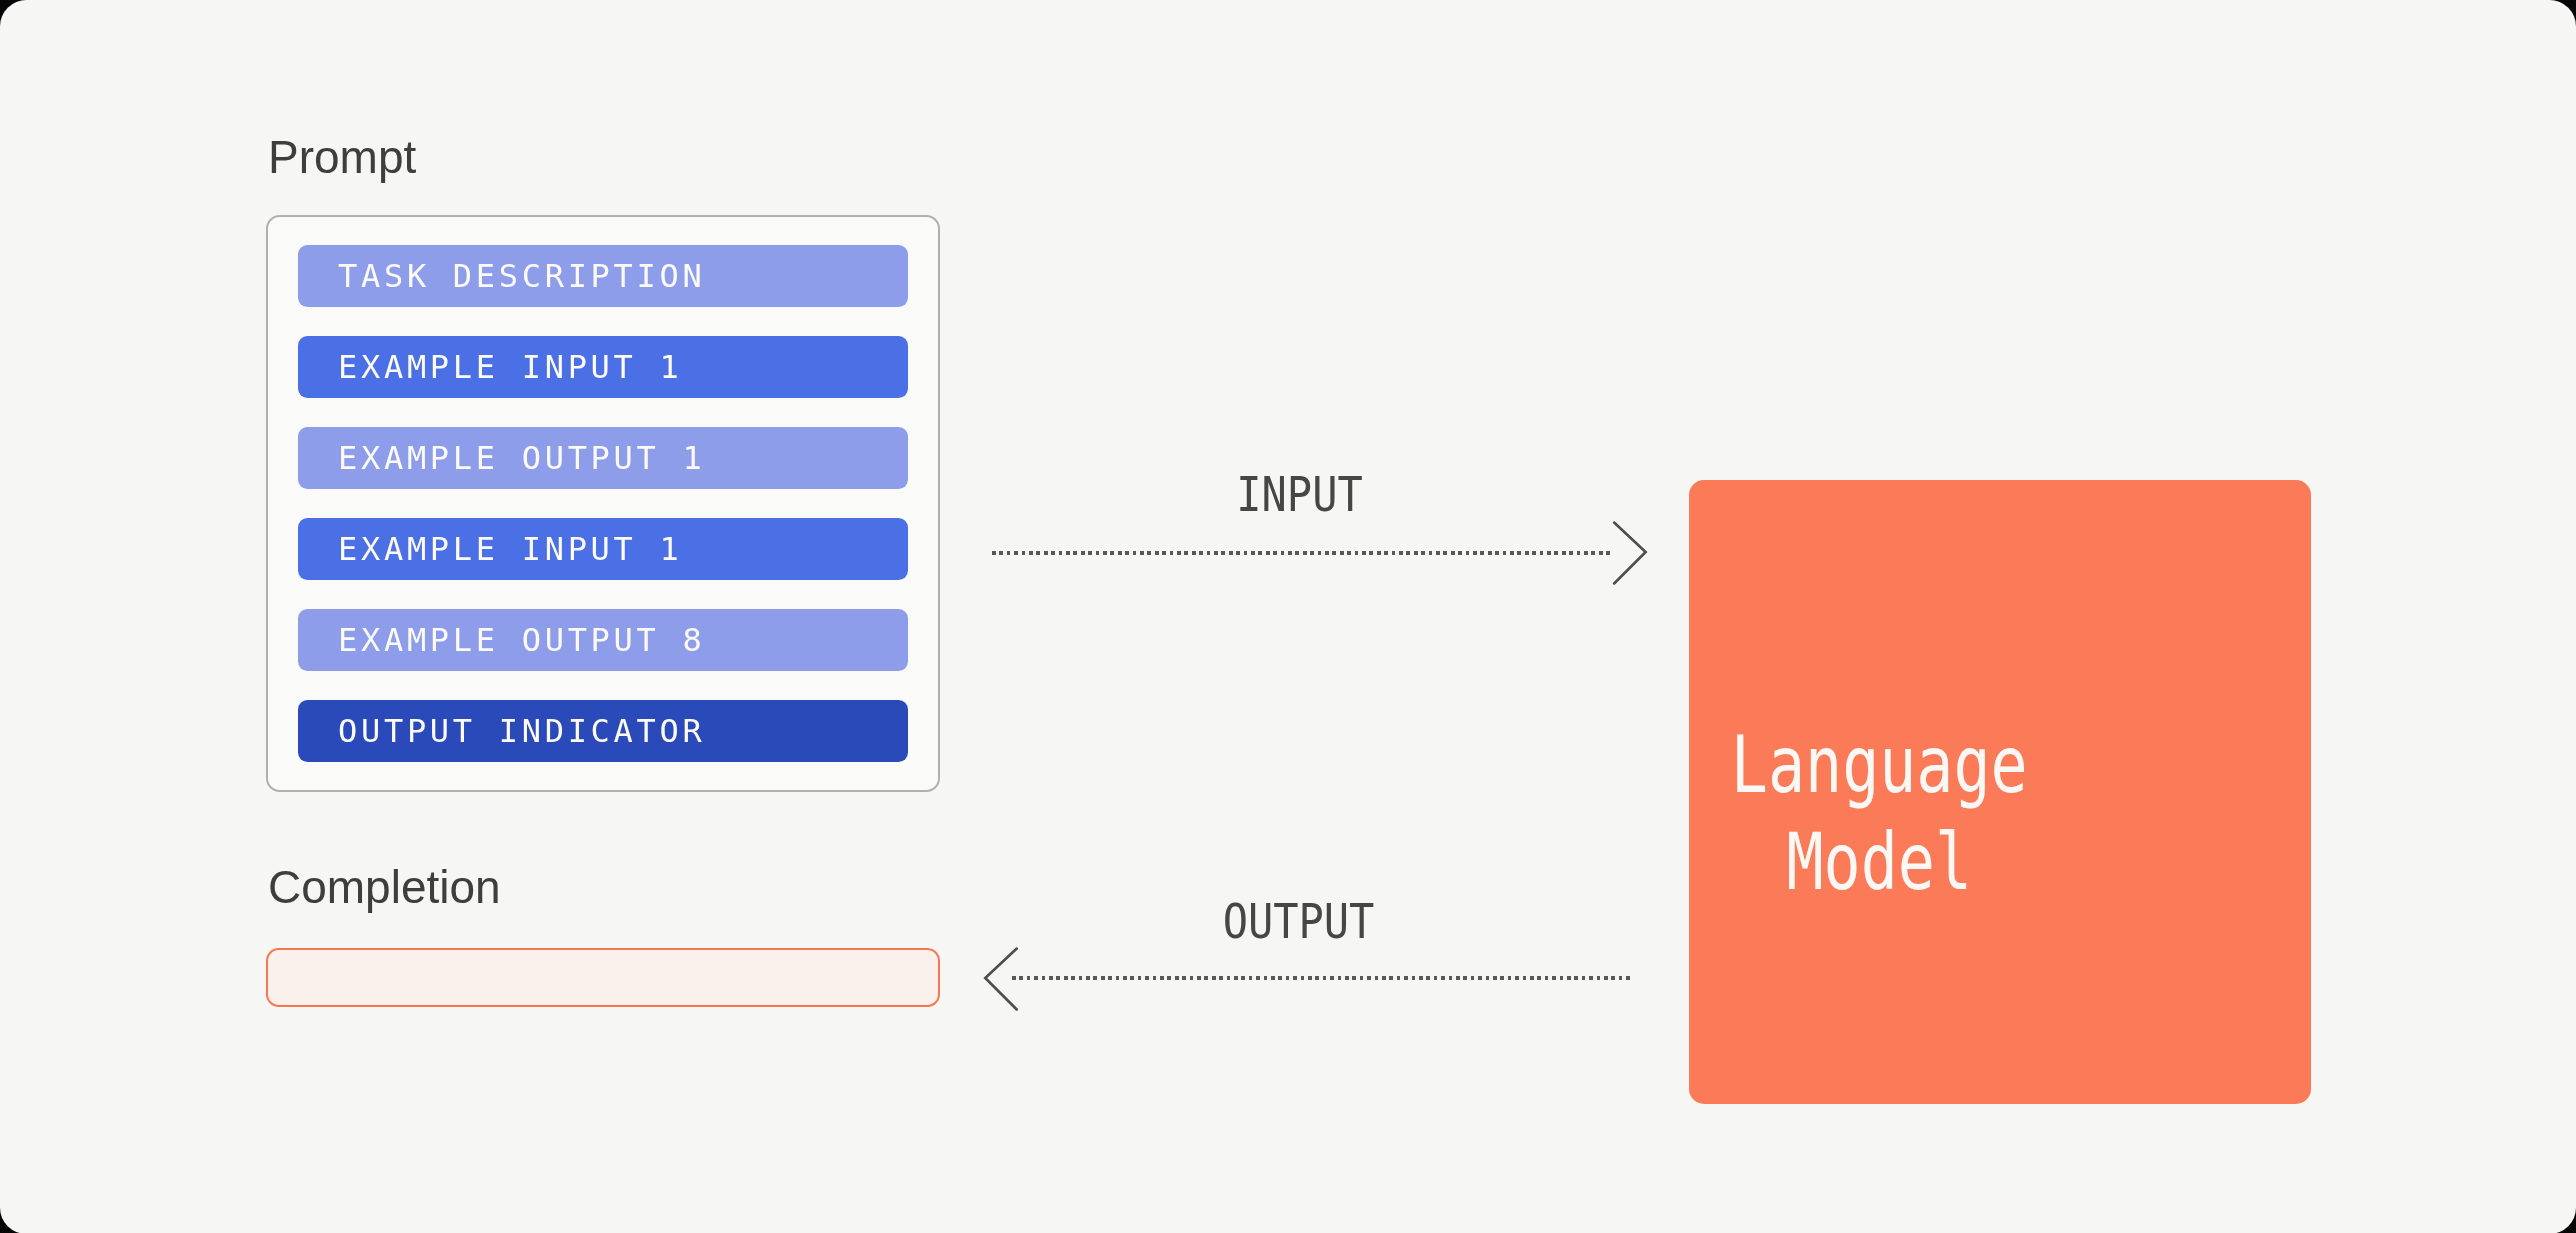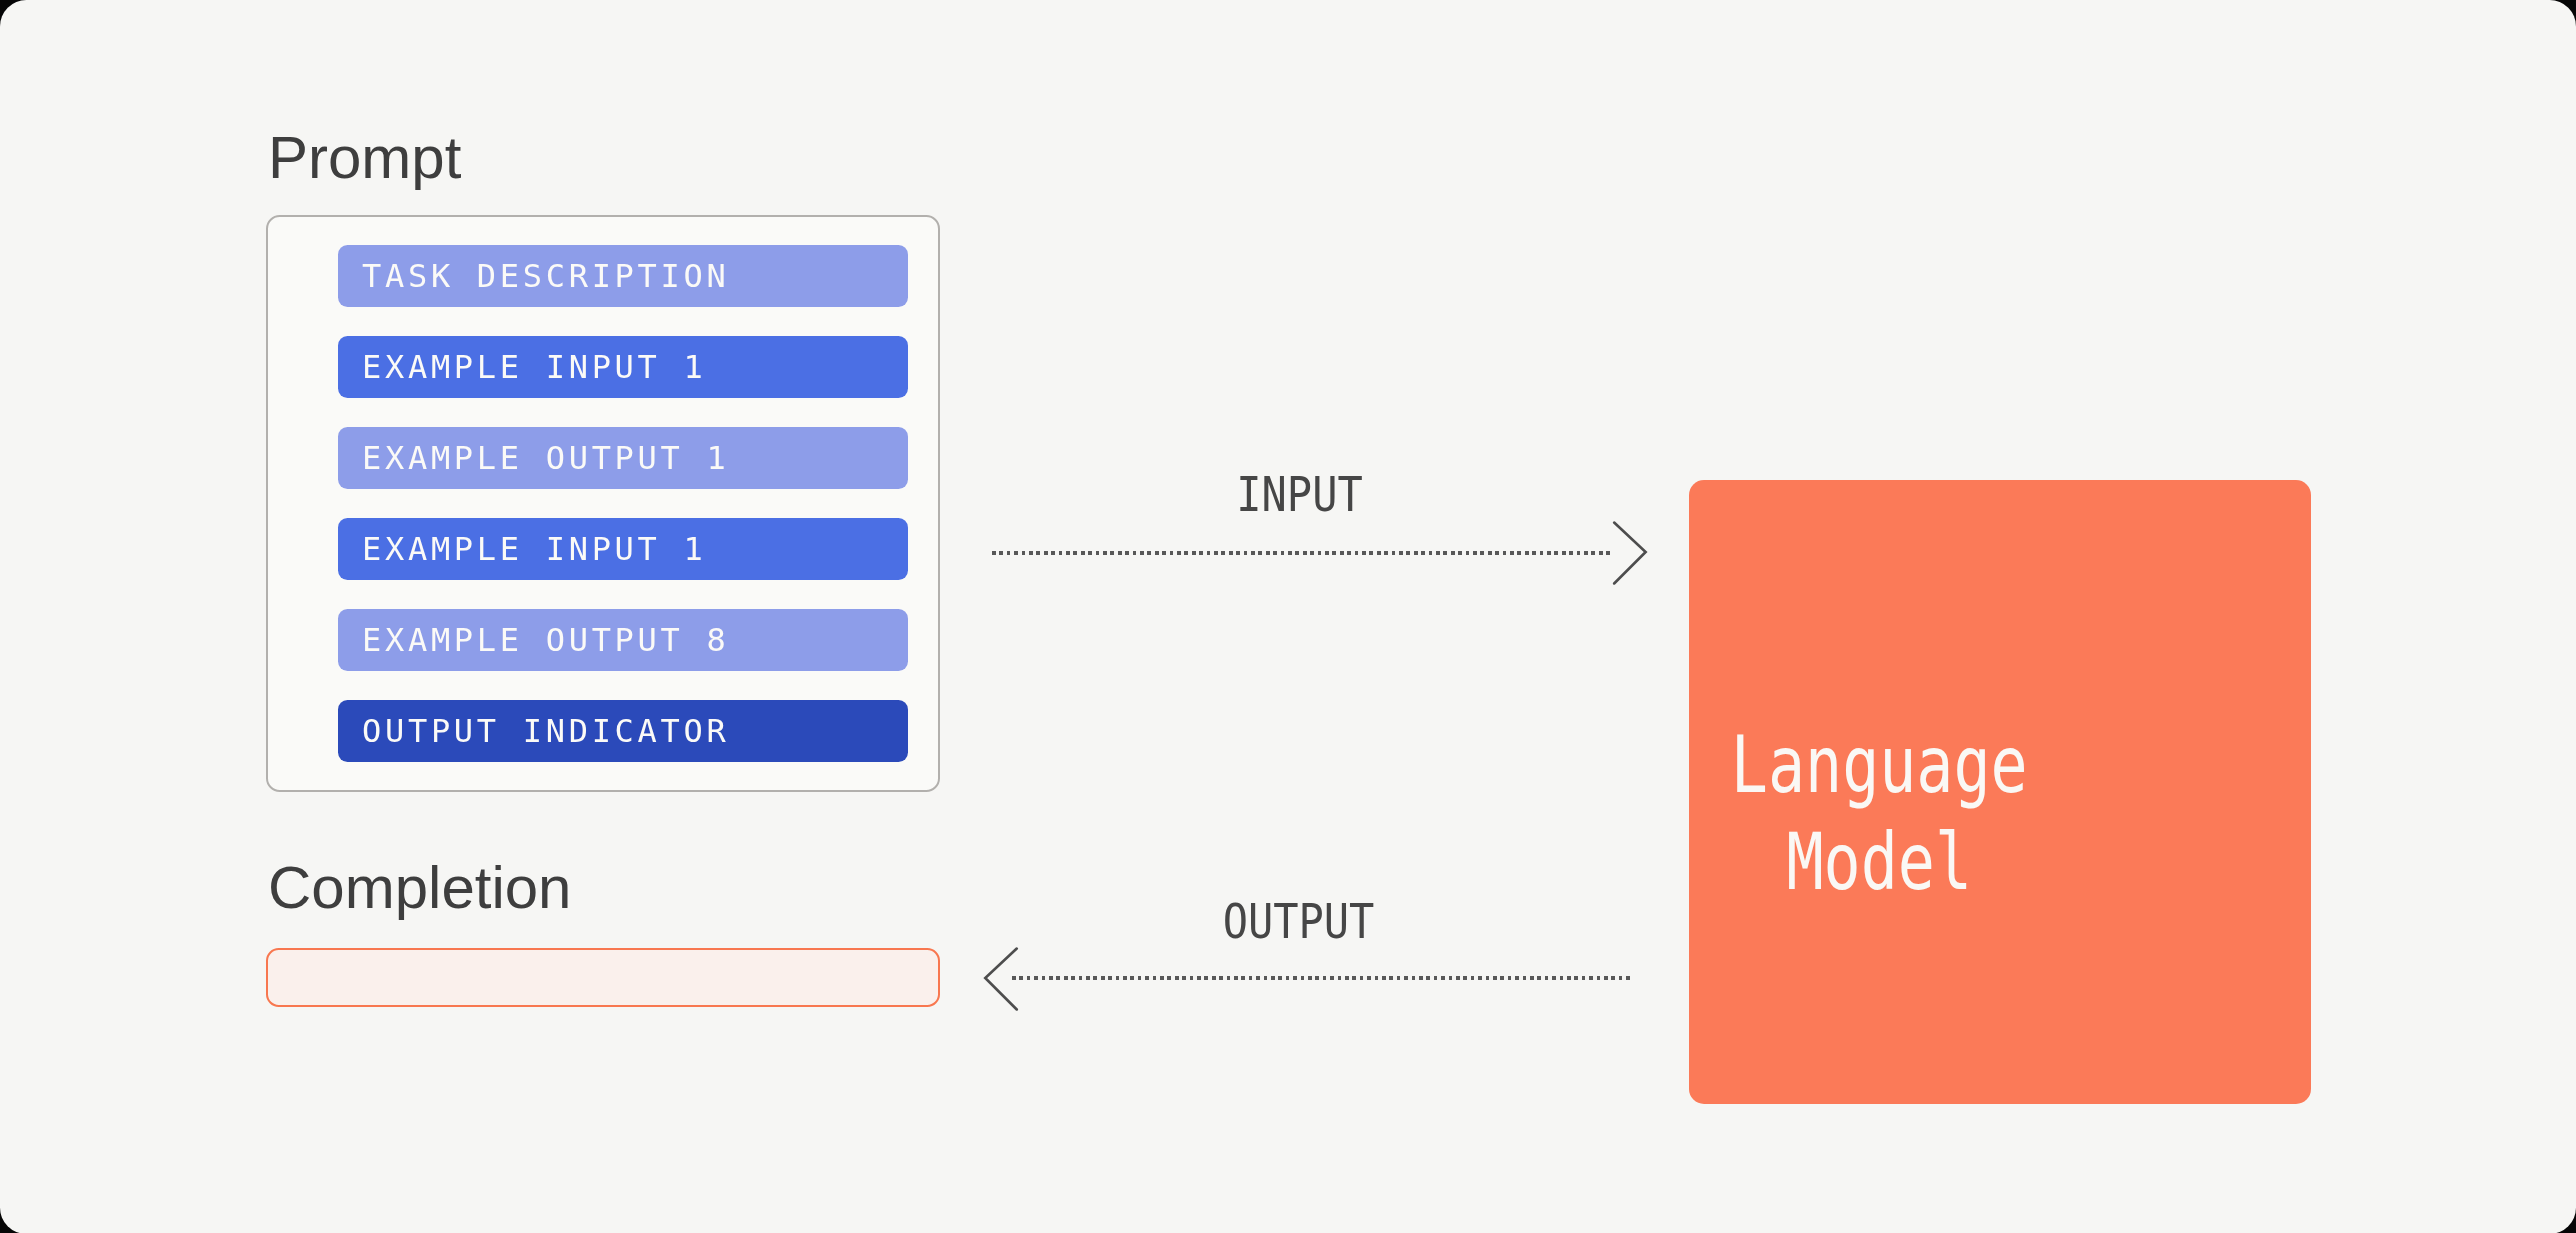--- a/index.html
+++ b/index.html
@@ -8,37 +8,37 @@
     --model-fill:#fb7a58; --completion-fill:#faf0ec; --completion-border:#f8774f;
     --heading:#3e3e3e; --arrow:#4d4d4d; --label:#464646; --bartext:#fbfaf7;
   }
   html,body{margin:0;padding:0;background:#060606;}
   .canvas{
     position:relative; width:2576px; height:1234px;
     background:var(--bg); border-radius:26.4px; overflow:hidden;
     font-family:"Liberation Sans", sans-serif;
   }
   .heading{
-    position:absolute; font-size:60px; line-height:53px;
+    position:absolute; font-size:46px; line-height:53px;
     color:var(--heading); letter-spacing:0px; white-space:nowrap;
   }
   #prompt-title{left:268px; top:131px;}
   #completion-title{left:268px; top:861px;}
 
   .prompt-panel{
     position:absolute; left:266px; top:215px; width:674px; height:577px;
     box-sizing:border-box; border:2.1px solid var(--panel-border); border-radius:13.7px;
     padding:28px 30px; display:flex; flex-direction:column; justify-content:space-between;
     background:#fafaf8;
   }
   .bar{
     height:62px; border-radius:9.5px; display:flex; align-items:center;
-    padding-left:24px; box-sizing:border-box;
+    padding-left:40px; box-sizing:border-box;
     font-family:"DejaVu Sans Mono", monospace; font-size:32px; letter-spacing:3.7px;
-    color:var(--bartext); white-space:nowrap;margin-left:40px;
+    color:var(--bartext); white-space:nowrap;
   }
   .bar.light{background:var(--bar-light);}
   .bar.medium{background:var(--bar-medium);}
   .bar.dark{background:var(--bar-dark);}
 
   .completion-box{
     position:absolute; left:266px; top:948px; width:674px; height:59px;
     box-sizing:border-box; background:var(--completion-fill);
     border:2.1px solid var(--completion-border); border-radius:12.7px;
   }

